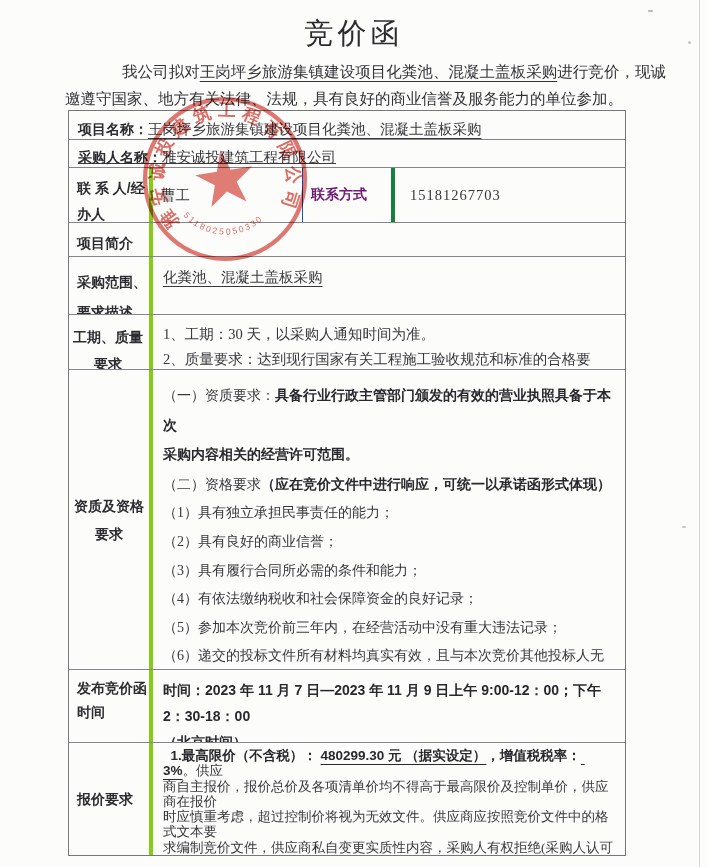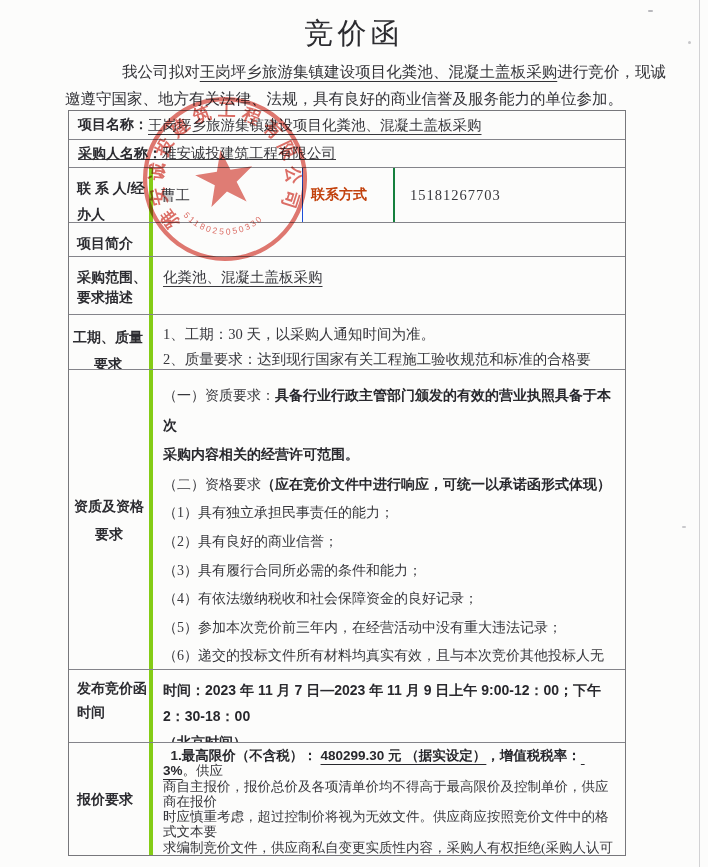--- a/index.html
+++ b/index.html
@@ -29,41 +29,41 @@
   .trow{display:flex;border-bottom:1px solid #84848a;box-sizing:border-box;}
   .trow:last-child{border-bottom:none;}
   .cell{box-sizing:border-box;overflow:hidden;}
   .tl{ 
     width:84px;flex:none;border-right:4px solid #84cc16;
     font-family:"Liberation Sans","DejaVu Sans",sans-serif;font-weight:700;
     font-size:14px;color:#2c2c31;white-space:pre-wrap;line-height:27px;
     padding:6px 2px 0 8px;
   }
   .tc{flex:1 1 auto;padding:0 10px;}
-  .full{flex:1 1 auto;display:flex;align-items:center;padding:0 0 0 9px;}
+  .full{flex:1 1 auto;display:flex;align-items:flex-end;padding:0 0 0 9px;}
   .lbl{
     font-family:"Liberation Sans","DejaVu Sans",sans-serif;font-weight:700;
     font-size:14px;color:#2c2c31;flex:none;
   }
   .val{font-size:14.5px;color:#37373c;}
   .b{font-family:"Liberation Sans","DejaVu Sans",sans-serif;font-weight:700;color:#28282d;}
   .u{text-decoration:underline;text-underline-offset:4px;text-decoration-thickness:1px;}
   .tline{white-space:pre-wrap;}
   
   .r1{height:29px;} .r2{height:28px;text-decoration:underline;} .r3{height:55px;} .r4{height:34px;}
   .r5{height:58px;} .r6{height:55px;} .r7{height:300px;} .r8{height:73px;} .r9{height:112px;}
   
   .r3 .tl{padding-top:7px;line-height:26px;}
   .r3 .tc{display:flex;align-items:center;}
   .c-name{width:150px;flex:none;border-right:1px solid #1d4ed8;padding-left:8px;}
-  .c-method{width:92px;flex:none;border-right:2px solid #15803d;padding-left:8px;
-    font-family:"Liberation Sans","DejaVu Sans",sans-serif;font-weight:700;font-size:14px;color:#c2410c;}
+  .c-method{width:92px;flex:none;border-right:4px solid #15803d;padding-left:8px;
+    font-family:"Liberation Sans","DejaVu Sans",sans-serif;font-weight:700;font-size:14px;color:#701a75;}
   .c-phone{flex:1;padding-left:15px;letter-spacing:1px;}
   .r4 .tl{padding-top:7px;}
-  .r5 .tl{padding-top:10px;line-height:20px;}
+  .r5 .tl{padding-top:10px;line-height:30px;}
   .r5 .tc{padding-top:11px;}
   .r6 .tl{padding-top:9px;line-height:27px;text-align:center;padding-left:0;}
   .r6 .tc{padding-top:7px;line-height:25px;}
   .r7 .tl{display:flex;flex-direction:column;justify-content:center;text-align:center;
           padding:0;line-height:28px;}
   .r7 .tc{padding-top:11px;line-height:28.6px;font-size:14px;}
   .r8 .tl{padding-top:6px;line-height:24px;}
   .r8 .tc{padding-top:7px;line-height:26px;}
   .r8 .tline .b,.r8 .b{font-size:14px;}
   .r9 .tl{display:flex;flex-direction:column;justify-content:center;padding-top:0;}

